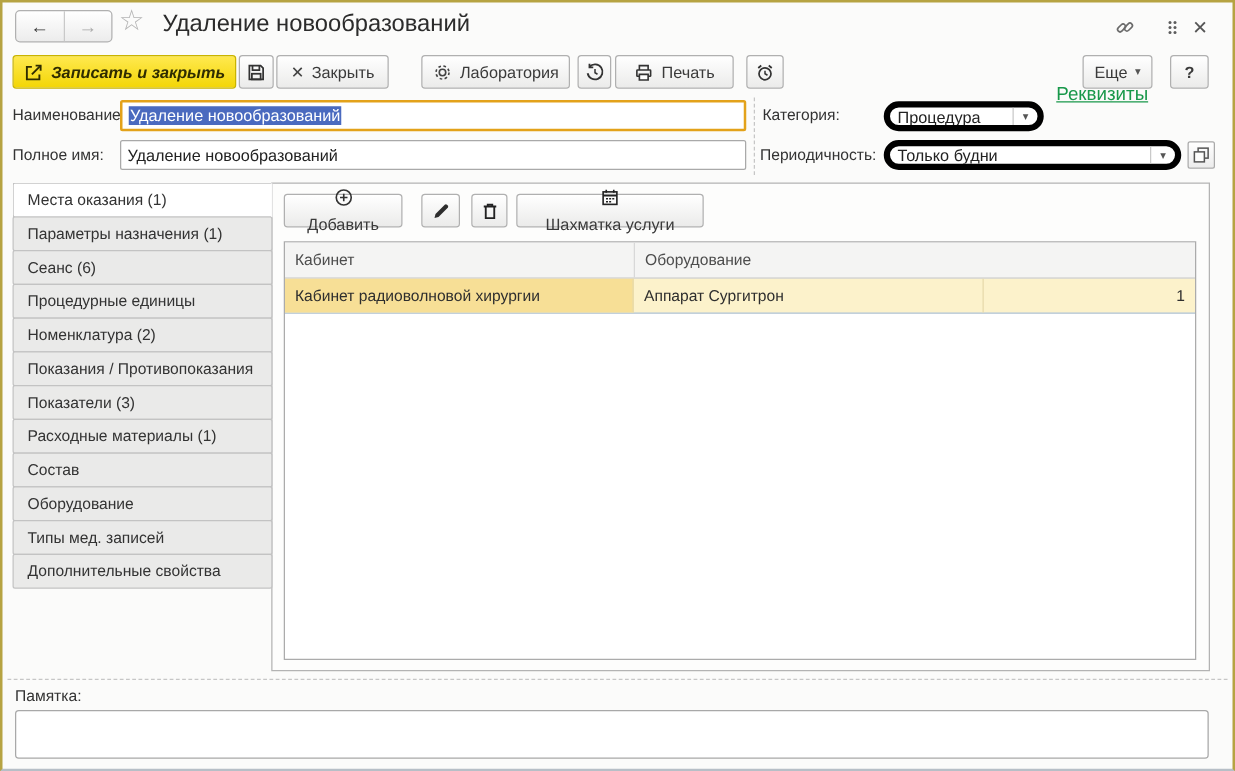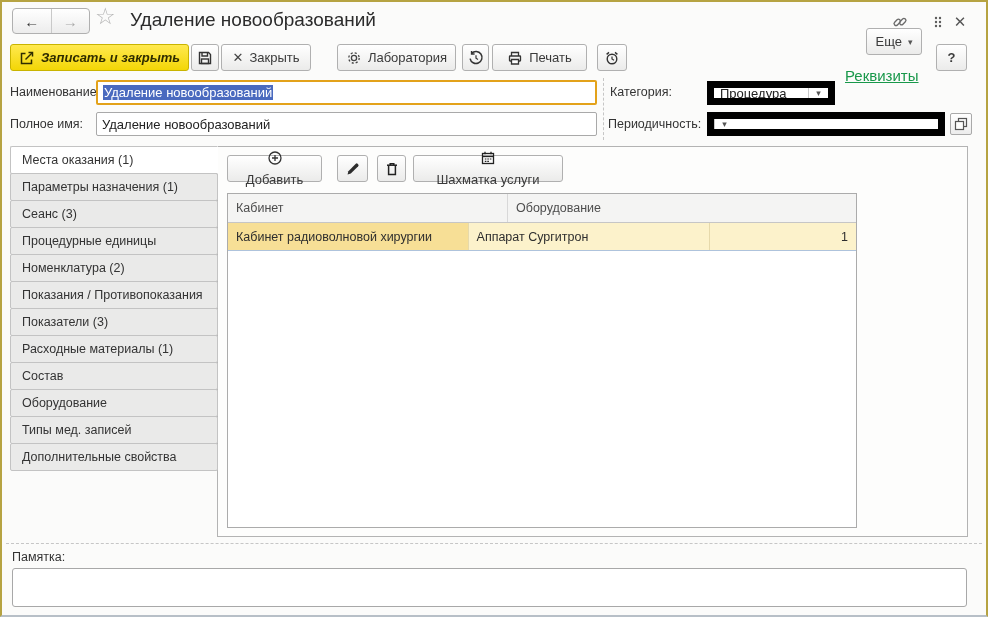--- a/index.html
+++ b/index.html
@@ -16,36 +16,36 @@
   
   .btn{position:absolute;box-sizing:border-box;height:27px;border:1px solid #b0b0b0;border-radius:3px;background:linear-gradient(#ffffff,#ebebea);font-size:13px;color:#3a3a3a;display:flex;align-items:center;justify-content:center;gap:6px;padding:0 8px;white-space:nowrap;}
   .btn.primary{background:linear-gradient(#ffe94f,#f3d606);border-color:#c9b400;font-weight:bold;color:#2f2c00;font-style:italic;}
   .btn .dd{font-size:9px;color:#555;}
   .ico{width:16px;height:16px;flex:0 0 auto;display:block;}
   
   .lbl{position:absolute;font-size:12.5px;color:#333;white-space:nowrap;}
   .input{position:absolute;box-sizing:border-box;border:1px solid #a9a9a9;border-radius:2px;background:#fff;font-size:13px;color:#222;display:flex;align-items:center;padding:0 5px;overflow:hidden;white-space:nowrap;}
   .input.focused{border:2px solid #e3a21a;}
   .sel{background:#4a6abf;color:#fff;padding:0 1px;}
-  .combo{position:absolute;box-sizing:border-box;border:7px solid #000000;border-radius:0;background:#fff;display:flex;align-items:stretch;font-size:13px;color:#222;overflow:hidden;}
+  .combo{position:absolute;box-sizing:border-box;border:5px solid #000000;border-radius:12px;background:#fff;display:flex;align-items:stretch;font-size:13px;color:#222;overflow:hidden;}
   .combo .val{flex:1;display:flex;align-items:center;padding:0 6px;white-space:nowrap;overflow:hidden;}
   .combo .ddsec{width:19px;border-left:1px solid #c9c9c9;display:flex;align-items:center;justify-content:center;color:#555;font-size:9px;}
   .sqbtn{position:absolute;box-sizing:border-box;width:22px;height:22px;border:1px solid #a9a9a9;border-radius:2px;background:linear-gradient(#fff,#ececec);display:flex;align-items:center;justify-content:center;}
   .link{position:absolute;font-size:15px;color:#18984a;text-decoration:underline;white-space:nowrap;}
   .vdash{position:absolute;width:0;border-left:1px dashed #c6c6c6;}
   .hdash{position:absolute;height:0;border-top:1px dashed #c6c6c6;}
   
   .tabs{position:absolute;left:10px;top:146px;width:208px;z-index:3;}
   .tab{position:relative;height:28px;margin-top:-1px;box-sizing:border-box;border:1px solid #c3c3c3;border-radius:2px;background:#eaeae9;display:flex;align-items:center;padding-left:11px;font-size:12.5px;color:#333;white-space:nowrap;}
   .tab:first-child{margin-top:0;}
   .tab.active{background:#fff;border-right-color:#fff;border-radius:2px 0 0 2px;z-index:4;}
   
   .pane{position:absolute;left:217px;top:146px;width:751px;height:391px;box-sizing:border-box;border:1px solid #b3b3b3;background:#fdfdfc;z-index:2;}
   
-  .tbl{position:absolute;left:227px;top:193px;width:630px;height:335px;box-sizing:border-box;border:1px solid #ababab;background:#fff;z-index:5;overflow:hidden;}
+  .tbl{position:absolute;left:227px;top:193px;width:730px;height:335px;box-sizing:border-box;border:1px solid #ababab;background:#fff;z-index:5;overflow:hidden;}
   .trow{display:flex;box-sizing:border-box;}
   .thead{height:29px;background:#f4f4f3;border-bottom:1px solid #c6c6c6;}
   .thead .c{box-sizing:border-box;display:flex;align-items:center;padding:0 8px;font-size:12.5px;color:#4d4d4d;border-right:1px solid #d8d8d8;}
   .thead .c:last-child{border-right:none;}
   .tdata{height:28px;background:#fcf2cb;border-bottom:1px solid #aec3dc;}
   .tdata .c{box-sizing:border-box;display:flex;align-items:center;padding:0 8px;font-size:12.5px;color:#2e2e2e;border-right:1px solid #e6d9ab;}
   .tdata .c:last-child{border-right:none;}
   .tdata .c.current{background:#f7df96;}
   .c.w1{width:280px;} .c.w2{width:281px;} .c.w3{width:169px;justify-content:flex-end;}
   
@@ -130,21 +130,21 @@
     </svg>
     <span>Печать</span>
   </div>
   <div class="btn" style="left:597px;top:44px;width:30px;padding:0;">
     <svg class="ico" viewBox="0 0 16 16" fill="none" stroke="#333" stroke-width="1.4">
       <circle cx="8" cy="9" r="4.8"></circle>
         <path d="M8 6.6V9l2 1.2" stroke-width="1.2"></path>
         <path d="M2.6 4.4L5 2.4M13.4 4.4L11 2.4"></path>
     </svg>
   </div>
-  <div class="btn" style="left:866px;top:28px;width:56px;">
+  <div class="btn" style="left:866px;top:44px;width:56px;">
     <span>Еще</span>
     <span class="dd">▾</span>
   </div>
   <div class="btn" style="left:936px;top:44px;width:31px;padding:0;font-weight:bold;">
     <span>?</span>
   </div>
 
   <div class="lbl" style="left:10px;top:85px;">Наименование:</div>
   <div class="input focused" style="left:96px;top:80px;width:501px;height:25px;">
     <span class="sel">Удаление новообразований</span>
@@ -160,35 +160,36 @@
   <div class="combo" style="left:707px;top:81px;width:128px;height:24px;">
     <span class="val">Процедура</span>
     <span class="ddsec">
         <span>▾</span>
       </span>
   </div>
   <a class="link" style="left:845px;top:67px;">Реквизиты</a>
 
   <div class="lbl" style="left:608px;top:117px;">Периодичность:</div>
   <div class="combo" style="left:707px;top:112px;width:238px;height:24px;">
+    <span class="val">Только будни</span>
     <span class="ddsec">
         <span>▾</span>
       </span>
   </div>
   <div class="sqbtn" style="left:950px;top:113px;">
     <svg width="14" height="14" viewBox="0 0 14 14" fill="none" stroke="#555" stroke-width="1.2">
       <rect x="4.5" y="1.5" width="8" height="8"></rect>
         <rect x="1.5" y="4.5" width="8" height="8" fill="#fdfdfc"></rect>
     </svg>
   </div>
 
   <div class="tabs">
     <div class="tab active">Места оказания (1)</div>
     <div class="tab">Параметры назначения (1)</div>
-    <div class="tab">Сеанс (3)</div>
+    <div class="tab">Сеанс (6)</div>
     <div class="tab">Процедурные единицы</div>
     <div class="tab">Номенклатура (2)</div>
     <div class="tab">Показания / Противопоказания</div>
     <div class="tab">Показатели (3)</div>
     <div class="tab">Расходные материалы (1)</div>
     <div class="tab">Состав</div>
     <div class="tab">Оборудование</div>
     <div class="tab">Типы мед. записей</div>
     <div class="tab">Дополнительные свойства</div>
   </div>

